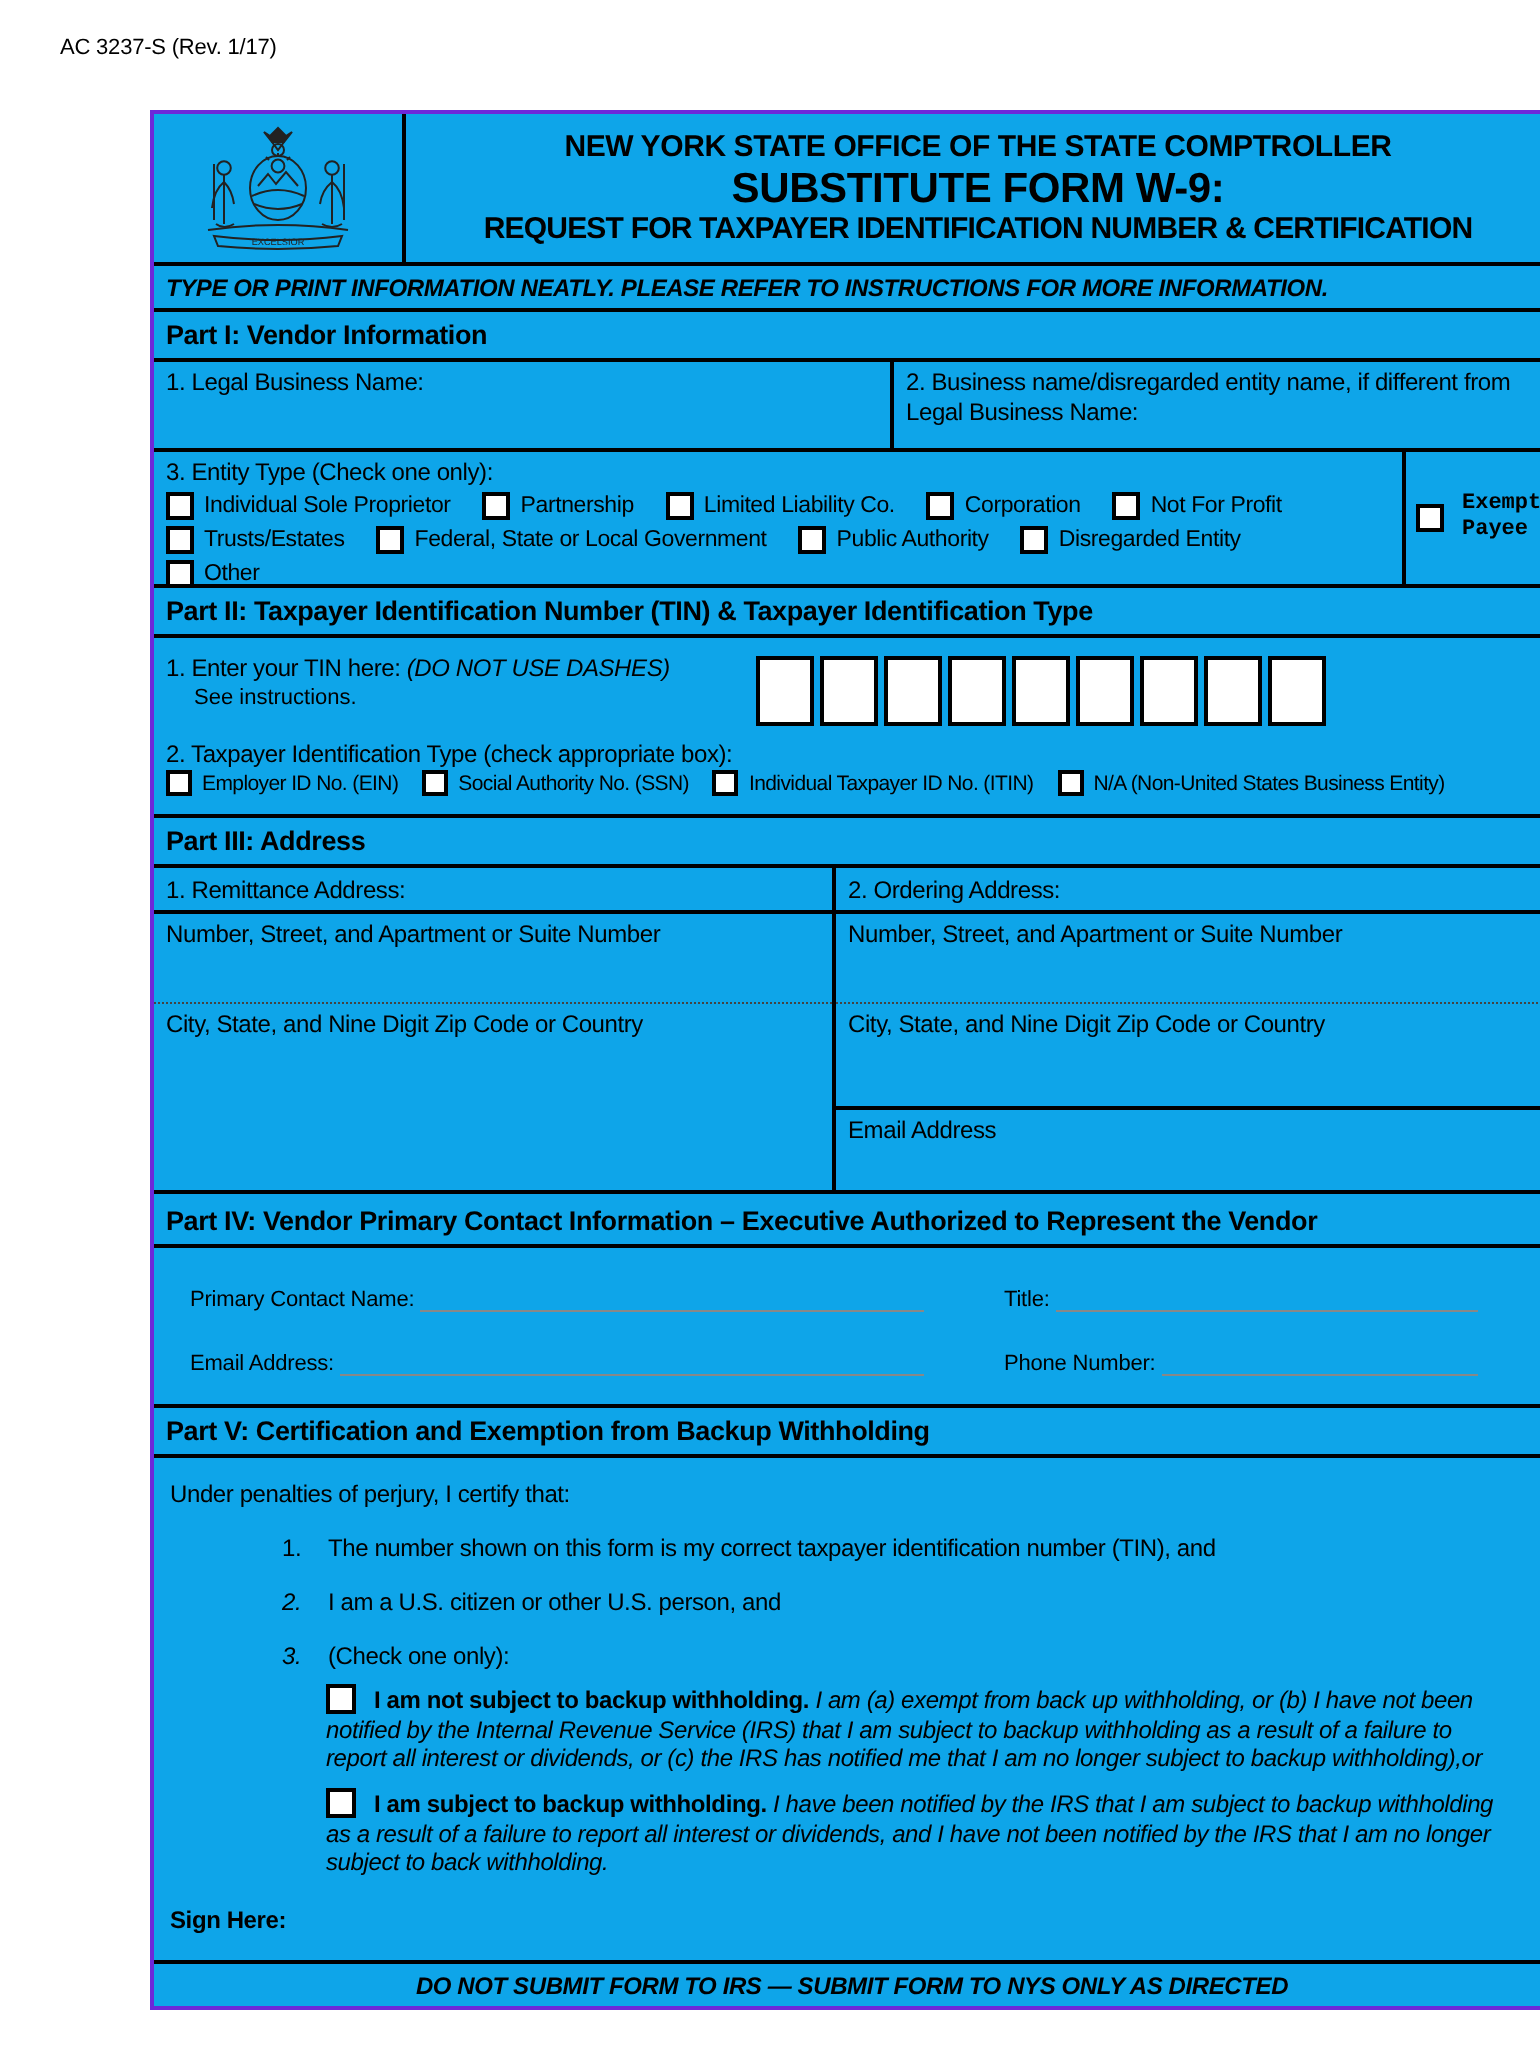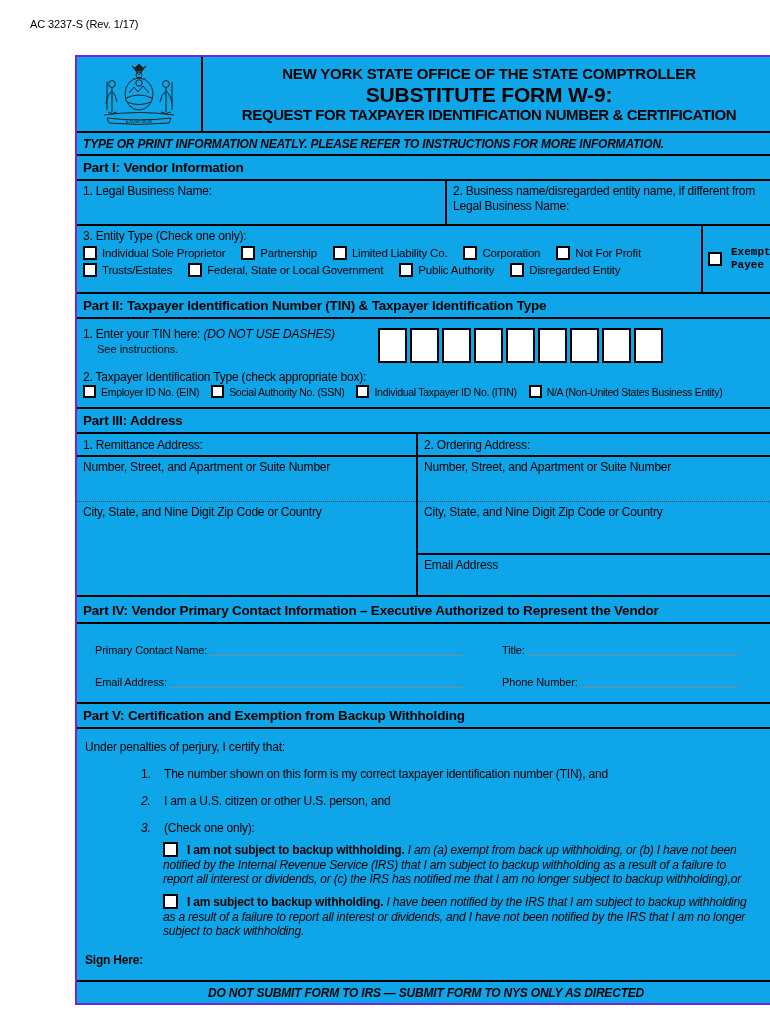--- a/index.html
+++ b/index.html
@@ -183,20 +183,27 @@
               <span class="cb-lbl">Federal, State or Local Government</span>
             </span>
           <span class="cb-item">
               <span class="cb"></span>
               <span class="cb-lbl">Public Authority</span>
             </span>
           <span class="cb-item">
               <span class="cb"></span>
               <span class="cb-lbl">Disregarded Entity</span>
             </span>
+        </div>
+        <div class="cb-row">
+          <span class="cb-item">
+              <span class="cb"></span>
+              <span class="cb-lbl">Other</span>
+            </span>
+          <span class="other-line"></span>
         </div>
       </div>
       <div class="entity-exempt">
         <span class="cb"></span>
         <span class="exempt-lbl">Exempt Payee</span>
       </div>
     </div>
 
     <div class="part-header bt2">Part II: Taxpayer Identification Number (TIN) &amp; Taxpayer Identification Type</div>
     <div class="p2-body bt2">

